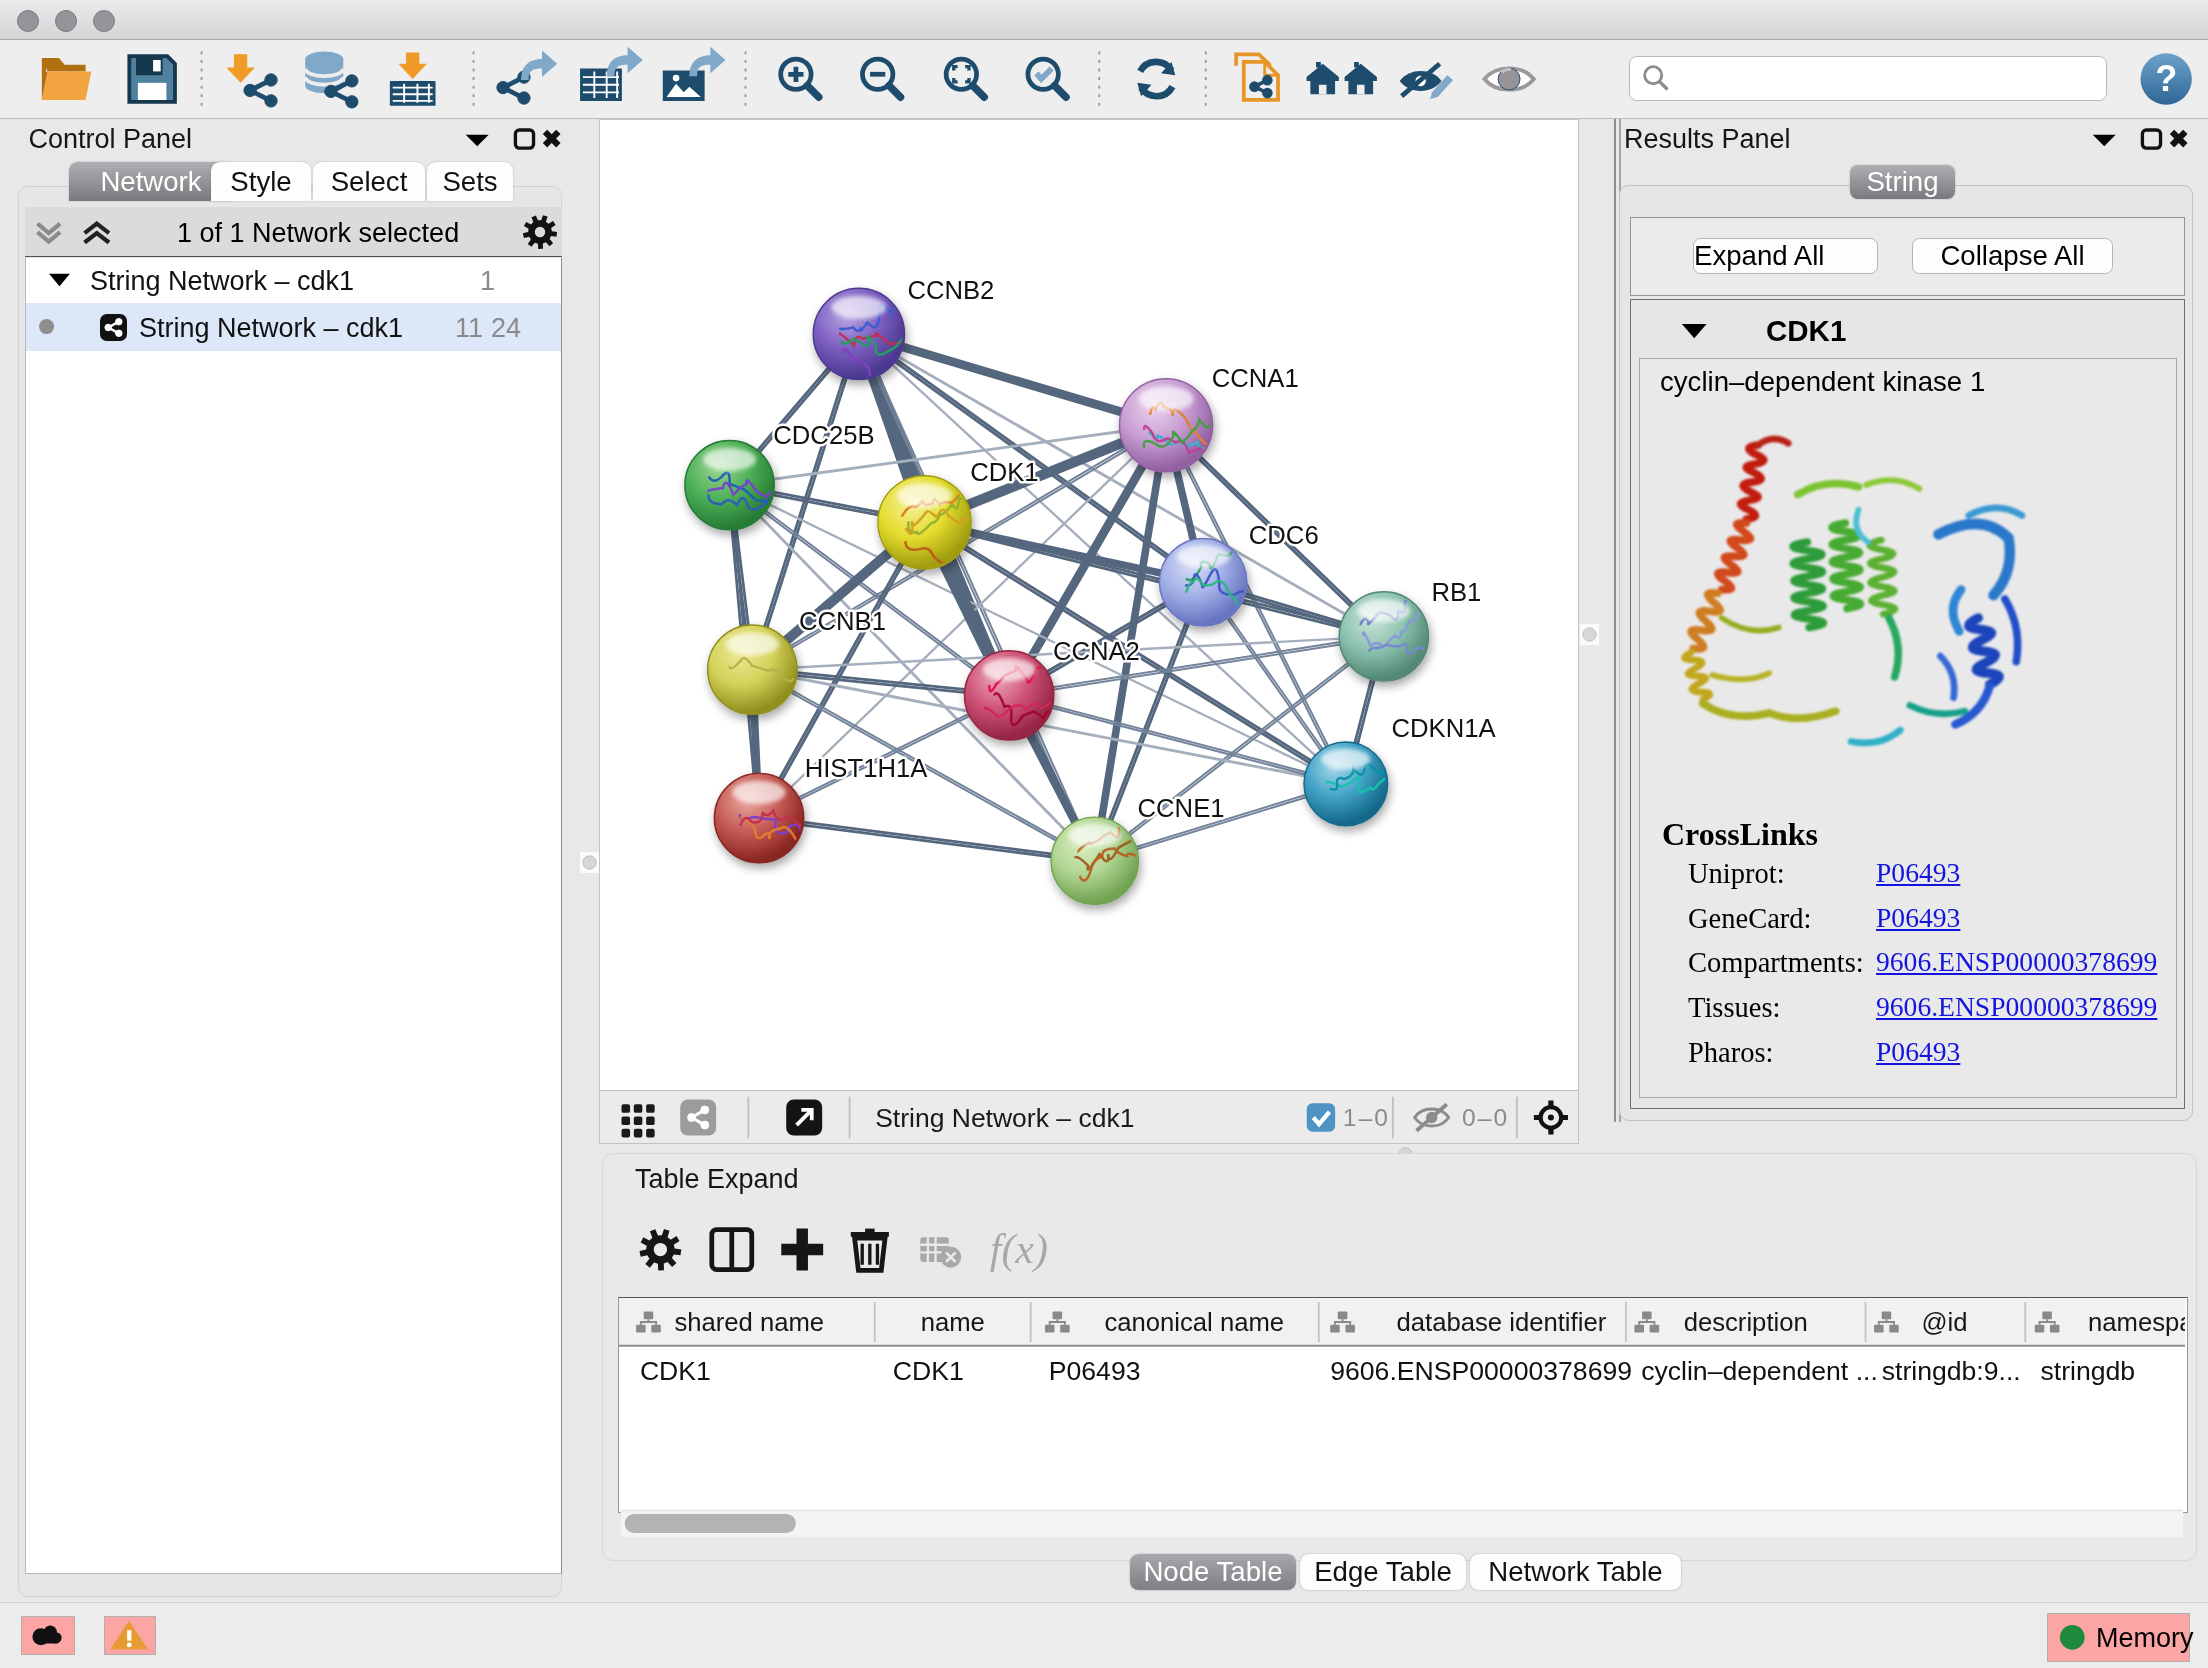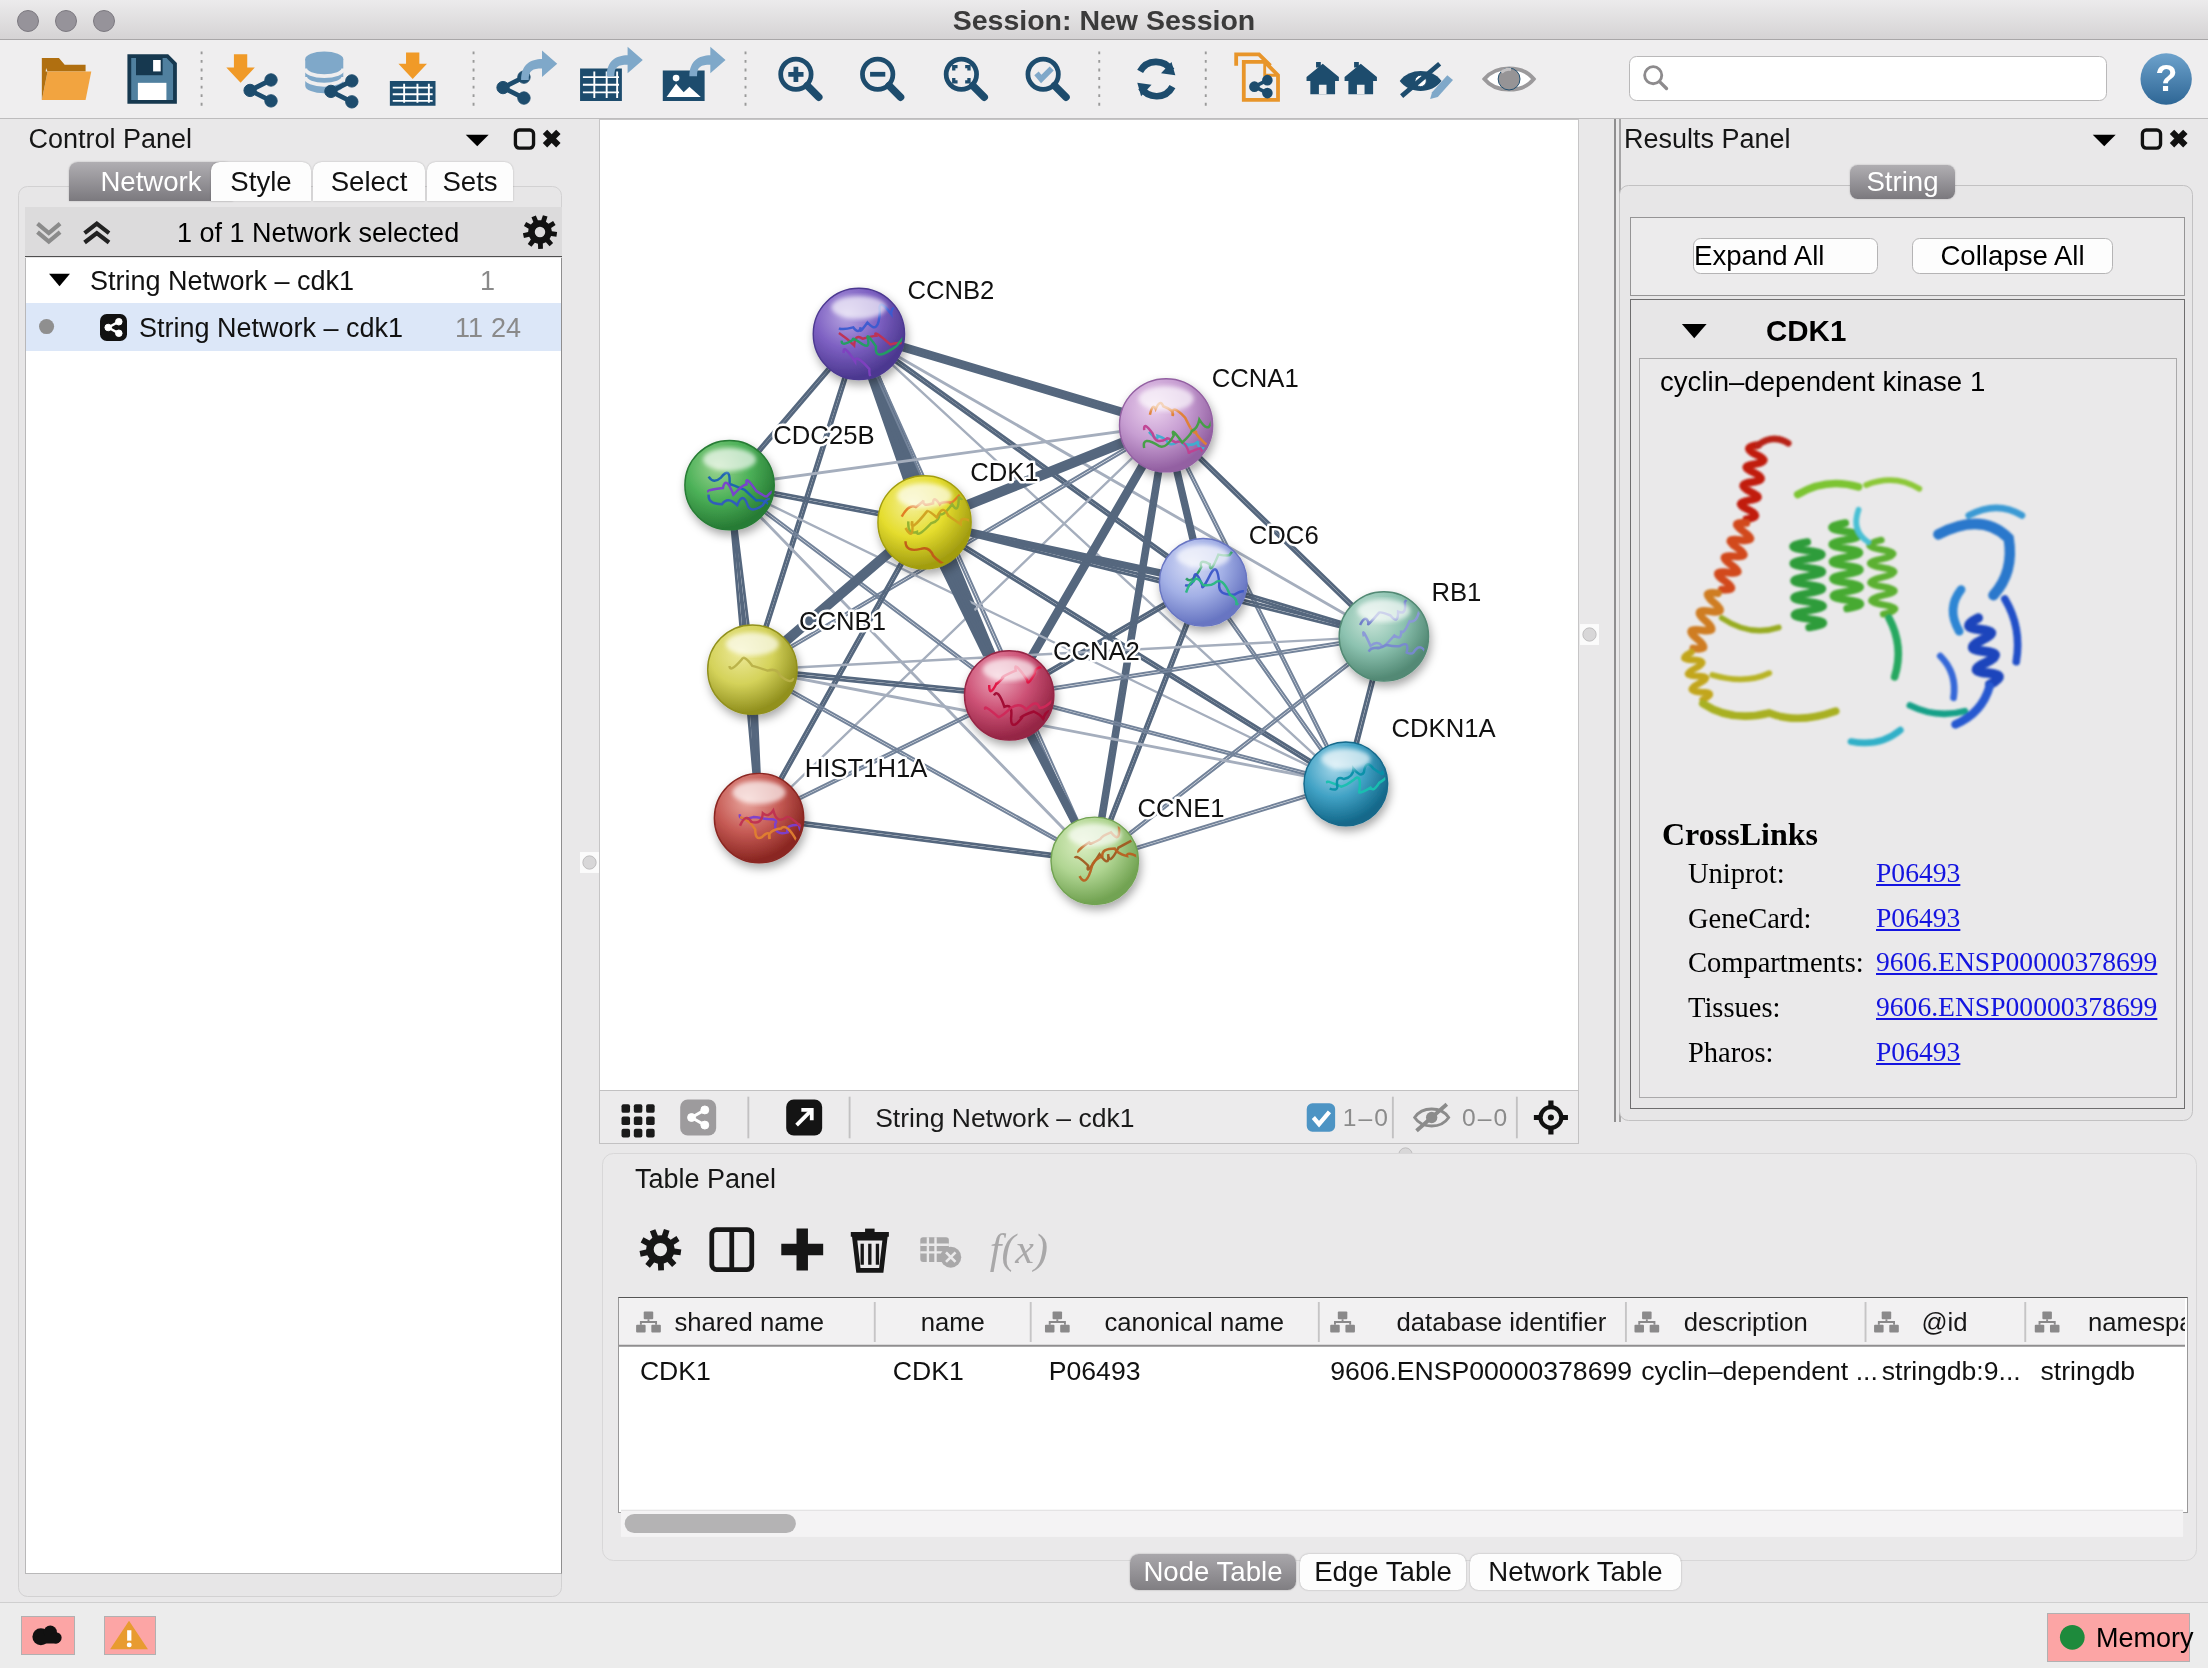--- a/index.html
+++ b/index.html
@@ -32,21 +32,20 @@
 #statusbar{left:0;top:1602px;width:2208px;height:67px;background:#ececec;border-top:1px solid #cfcfcf}
 .sbtn{position:absolute;background:#fca5a5;border:1.9px solid #b1b0b1}
 .glink{color:#1414e0;text-decoration:underline}
 .serif{font-family:"Liberation Serif",serif}
 </style></head>
 <body>
 <div id="titlebar">
   <div class="tl" style="left:17px"></div>
   <div class="tl" style="left:55px"></div>
   <div class="tl" style="left:93px"></div>
-  <div id="titletext">Session: New Session</div>
 </div>
 <div class="abs" id="toolbar">
 <svg width="2208" height="79" viewBox="0 0 2322 83">
 <defs>
 <g id="shareg">
           <circle cx="-11" cy="0" r="6.5"></circle>
           <circle cx="11" cy="-11" r="6.5"></circle>
           <circle cx="11" cy="11" r="6.5"></circle>
           <path d="M-11,0 L11,-11 M-11,0 L11,11" stroke-width="5" fill="none"></path>
         </g>
@@ -732,21 +731,21 @@
 <div class="abs serif" style="left:1688px;top:947px;font-size:28.5px">Compartments:</div>
 <div class="abs serif" style="left:1688px;top:992px;font-size:28.5px">Tissues:</div>
 <div class="abs serif" style="left:1688px;top:1037px;font-size:28.5px">Pharos:</div>
 <div class="abs serif glink" style="left:1876px;top:857px;font-size:27.6px">P06493</div>
 <div class="abs serif glink" style="left:1876px;top:902px;font-size:27.6px">P06493</div>
 <div class="abs serif glink" style="left:1876px;top:946px;font-size:27.6px">9606.ENSP00000378699</div>
 <div class="abs serif glink" style="left:1876px;top:991px;font-size:27.6px">9606.ENSP00000378699</div>
 <div class="abs serif glink" style="left:1876px;top:1036px;font-size:27.6px">P06493</div>
 
 <div class="abs" id="tp"></div>
-<div class="abs" id="tp-title">Table Panel</div>
+<div class="abs" id="tp-title">Table Expand</div>
 <svg class="abs" style="left:628px;top:1217px" width="457" height="67" viewBox="0 0 480 70">
 <g fill="#161616">
 <g>
         <path d="M56.0,34.0 L55.1,40.1 L48.1,39.1 L46.1,42.8 L50.9,48.1 L46.3,52.2 L41.5,47.0 L37.6,48.6 L37.8,55.7 L31.7,55.9 L31.4,48.8 L27.4,47.5 L23.0,53.1 L18.2,49.3 L22.5,43.6 L20.3,40.1 L13.3,41.5 L12.1,35.5 L19.0,34.0 L19.6,29.9 L13.3,26.5 L16.2,21.1 L22.5,24.4 L25.6,21.6 L23.0,14.9 L28.7,12.7 L31.4,19.2 L35.6,19.1 L37.8,12.3 L43.6,14.2 L41.5,21.0 L44.8,23.6 L50.9,19.9 L54.1,25.1 L48.1,28.9 L49.0,33.0 Z M41.0,34.0 A7,7 0 1 0 27.0,34.0 A7,7 0 1 0 41.0,34.0 Z" fill="#161616" fill-rule="evenodd"></path>
       </g>
 <g transform="translate(109,34)">
         <rect x="-21" y="-21" width="42" height="42" rx="5" fill="none" stroke="#161616" stroke-width="5"></rect>
         <path d="M0,-21 V21" stroke="#161616" stroke-width="5"></path>
       </g>
 <g transform="translate(183,34)">

